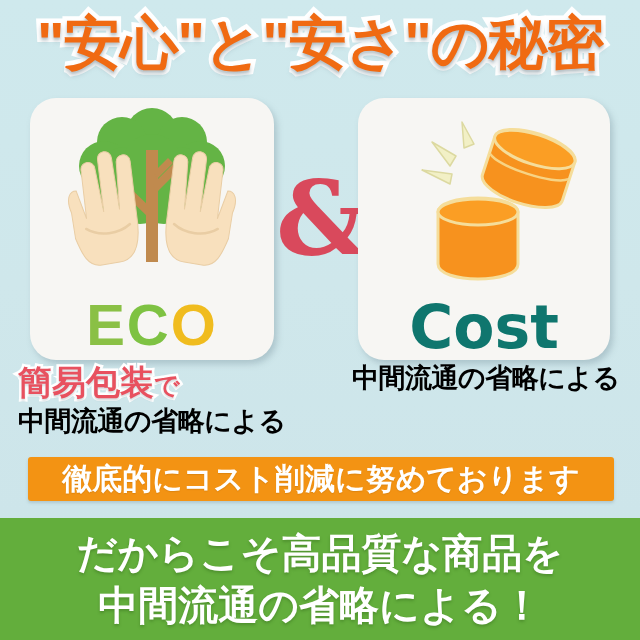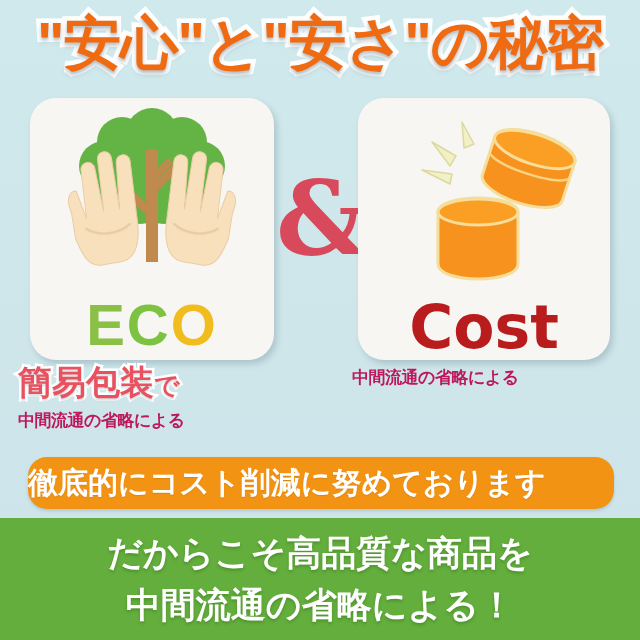--- a/index.html
+++ b/index.html
@@ -75,21 +75,21 @@
   
   #cost-word {
     position: absolute;
     left: 0; bottom: 2px;
     width: 252px;
     text-align: center;
     font-size: 60px;
     font-weight: 700;
     line-height: 62px;
     letter-spacing: 0px;
-    color: #b91c1c;
+    color: #0f766e;
     font-family: "DejaVu Sans", sans-serif;
     white-space: nowrap;
   }
 
   
   #amp {
     position: absolute;
     left: 276px; top: 168px;
     width: 90px;
     text-align: center;
@@ -109,38 +109,39 @@
     font-size: 34px;
     font-weight: 700;
     line-height: 40px;
     color: #e8515f;
     -webkit-text-stroke: 5px #ffffff;
     paint-order: stroke fill;
     text-shadow: 0 2px 2px rgba(120,140,150,0.30);
   }
   .cap-big .suffix { font-size: 25px; }
   .cap-small {
-    font-size: 17px;
+    font-size: 27px;
     font-weight: 700;
     line-height: 32px;
-    color: #be185d;
+    color: #000000;
     letter-spacing: -0.5px;
   }
   #cap-right .cap-small { margin-bottom: 1px; }
 
   
   #pill {
     position: absolute;
     left: 28px; top: 457px;
-    width: 586px; height: 52px;
+    width: 586px; height: 44px;
     background: #f39313;
-    border-radius: 19px;
+    border-radius: 3px;
     box-shadow: 0 2px 3px rgba(110,135,145,0.30);
     display: flex;
     align-items: center;
+    justify-content: center;
   }
   #pill-text {
     font-size: 30px;
     font-weight: 700;
     color: #ffffff;
     letter-spacing: 0px;
     line-height: 34px;
     white-space: nowrap;
     text-shadow: 0 1px 1px rgba(160,90,0,0.25);
   }
@@ -150,21 +151,21 @@
     position: absolute;
     left: 0; top: 518px;
     width: 640px; height: 122px;
     background: #63ae3c;
     display: flex;
     flex-direction: column;
     align-items: center;
     justify-content: center;
   }
   .green-line {
-    font-size: 35px;
+    font-size: 40px;
     font-weight: 700;
     color: #ffffff;
     line-height: 52px;
     letter-spacing: 0px;
     white-space: nowrap;
     text-shadow: 0 2px 3px rgba(40,90,20,0.35);
   }
 </style>
 </head>
 <body>

